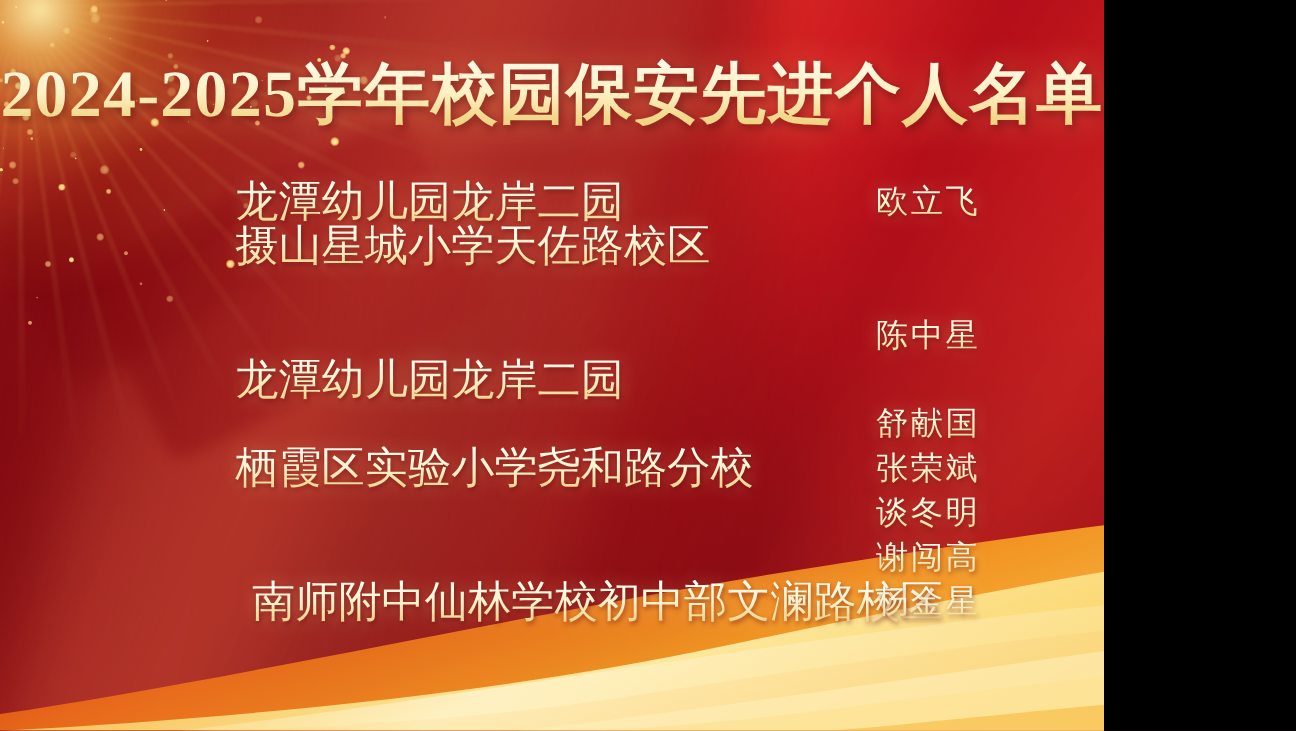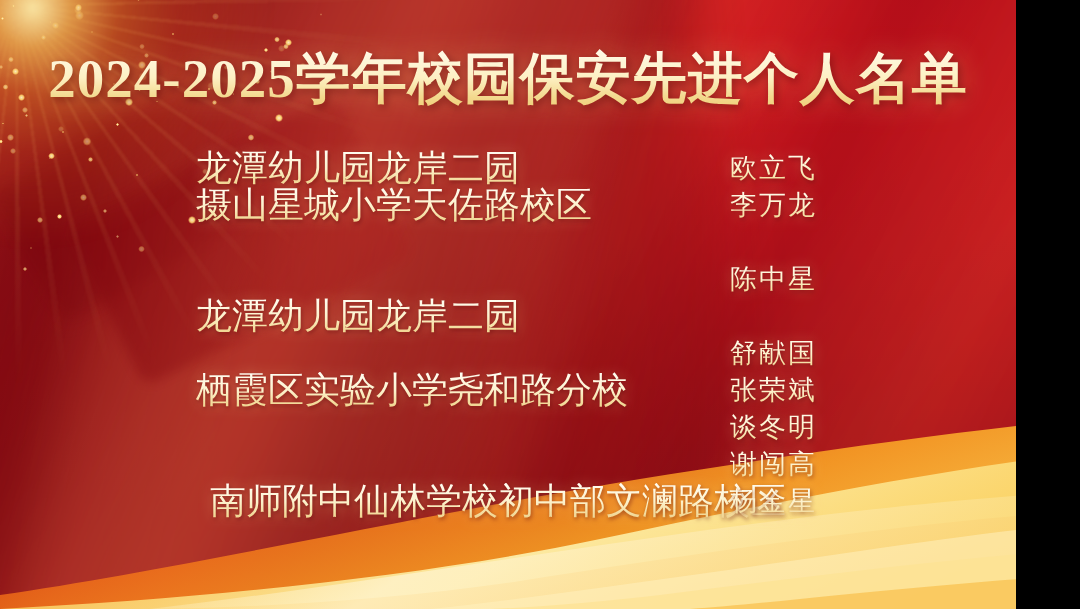--- a/index.html
+++ b/index.html
@@ -7,21 +7,21 @@
     margin: 0;
     padding: 0;
     background: #000;
   }
   body {
     font-family: "Liberation Serif", "DejaVu Serif", serif;
   }
 
   .stage {
     position: relative;
-    width: 1016px;
+    width: 920px;
     height: 609px;
     overflow: hidden;
     background: #c4111b;
   }
 
   
   .bg-base {
     position: absolute;
     inset: 0;
     background:
@@ -356,21 +356,20 @@
 
   <div class="list" id="list-root">
       <div class="row">
         <span class="row-num gold-text">1、</span>
         <span class="row-school gold-text">龙潭幼儿园龙岸二园</span>
         <span class="row-name gold-text">欧立飞</span>
       </div>
       <div class="row">
         <span class="row-num gold-text">2、</span>
         <span class="row-school gold-text">摄山星城小学天佐路校区</span>
-        <span class="row-name gold-text">李万龙</span>
       </div>
       <div class="row">
         <span class="row-num gold-text">3、</span>
       </div>
       <div class="row">
         <span class="row-num gold-text">4、</span>
         <span class="row-name gold-text">陈中星</span>
       </div>
       <div class="row">
         <span class="row-num gold-text">5、</span>

